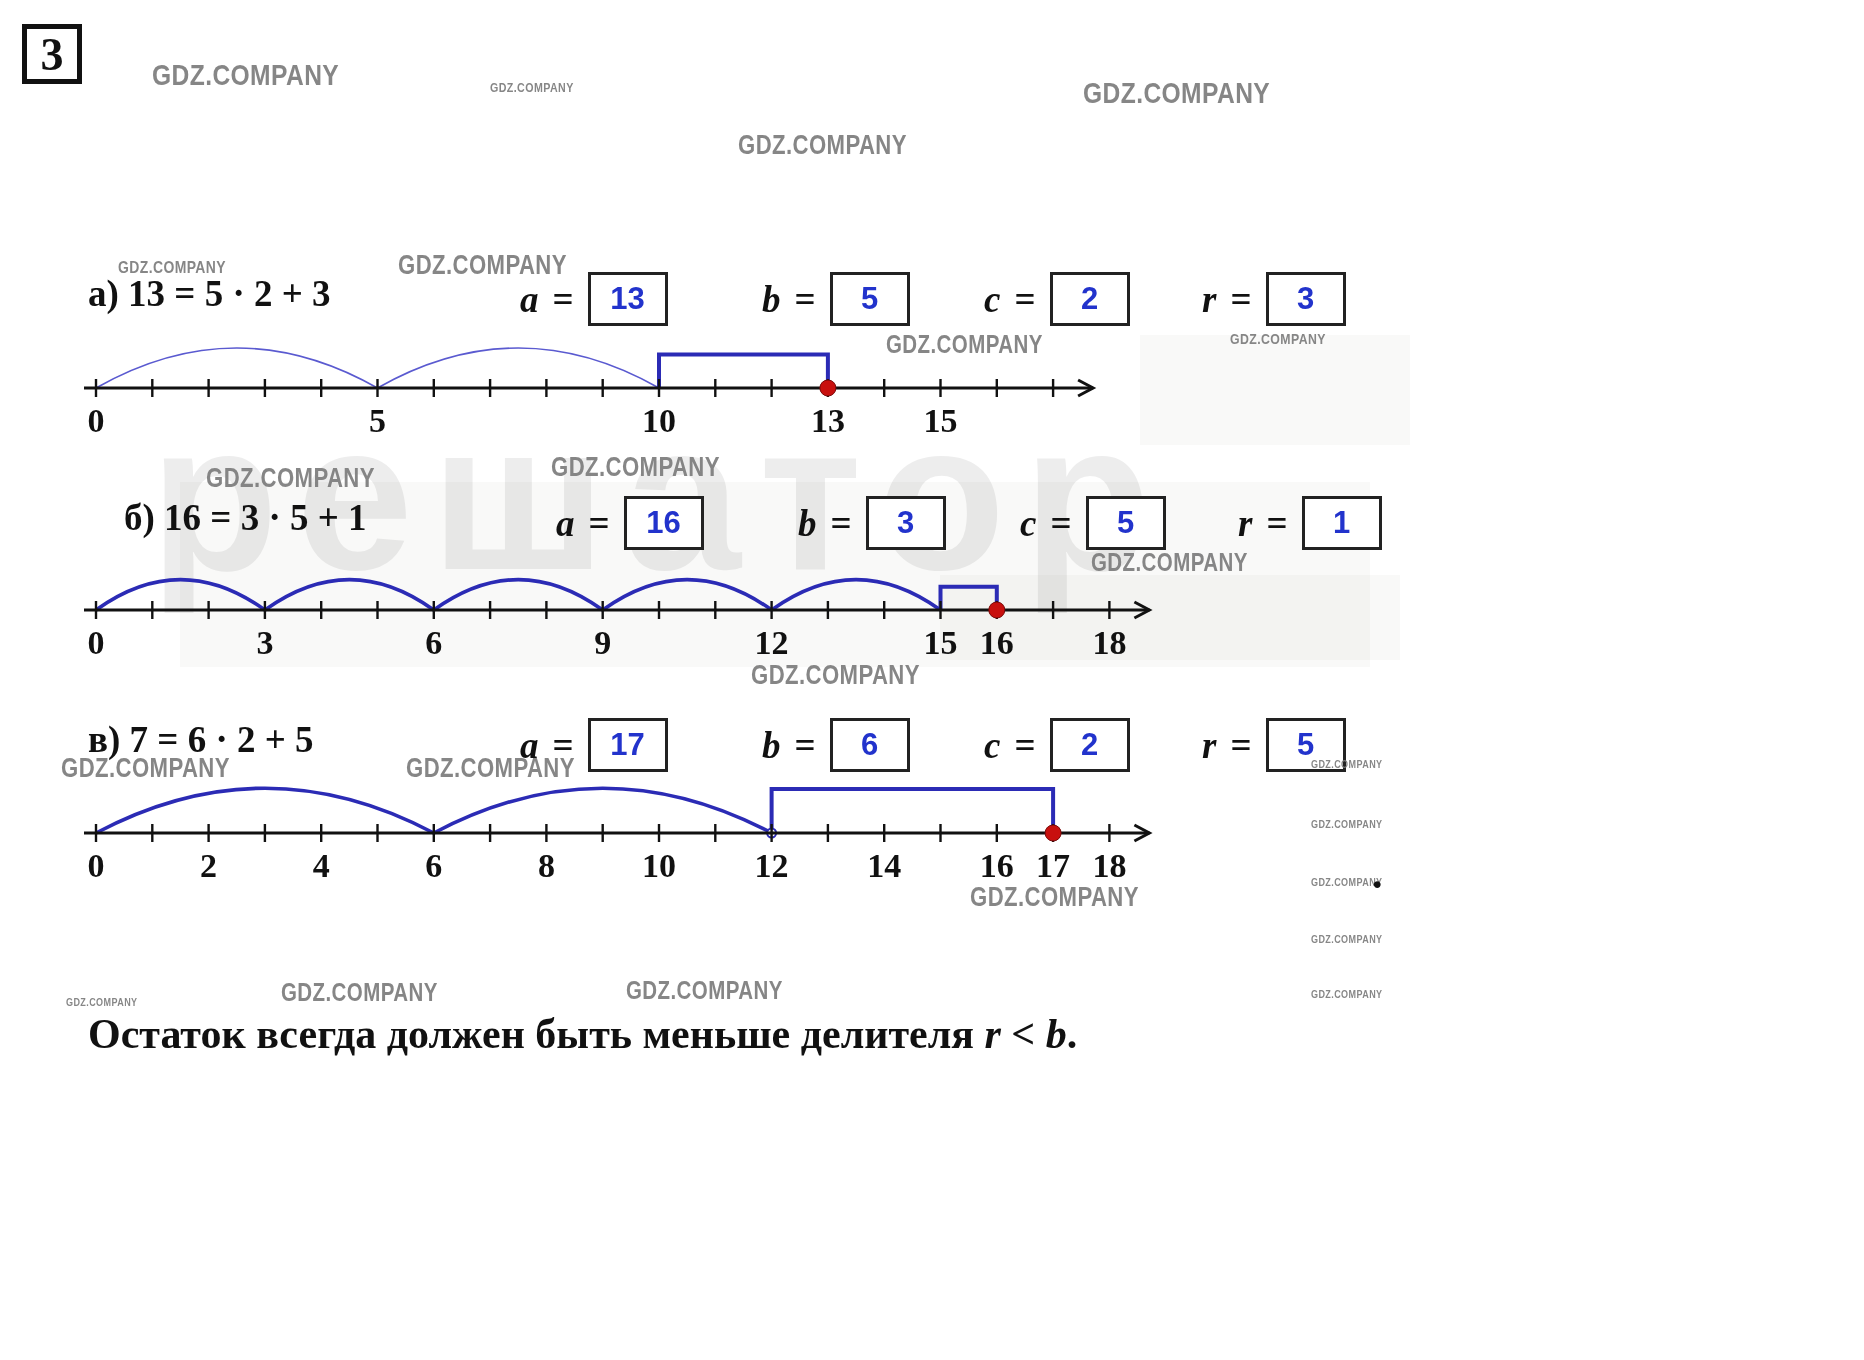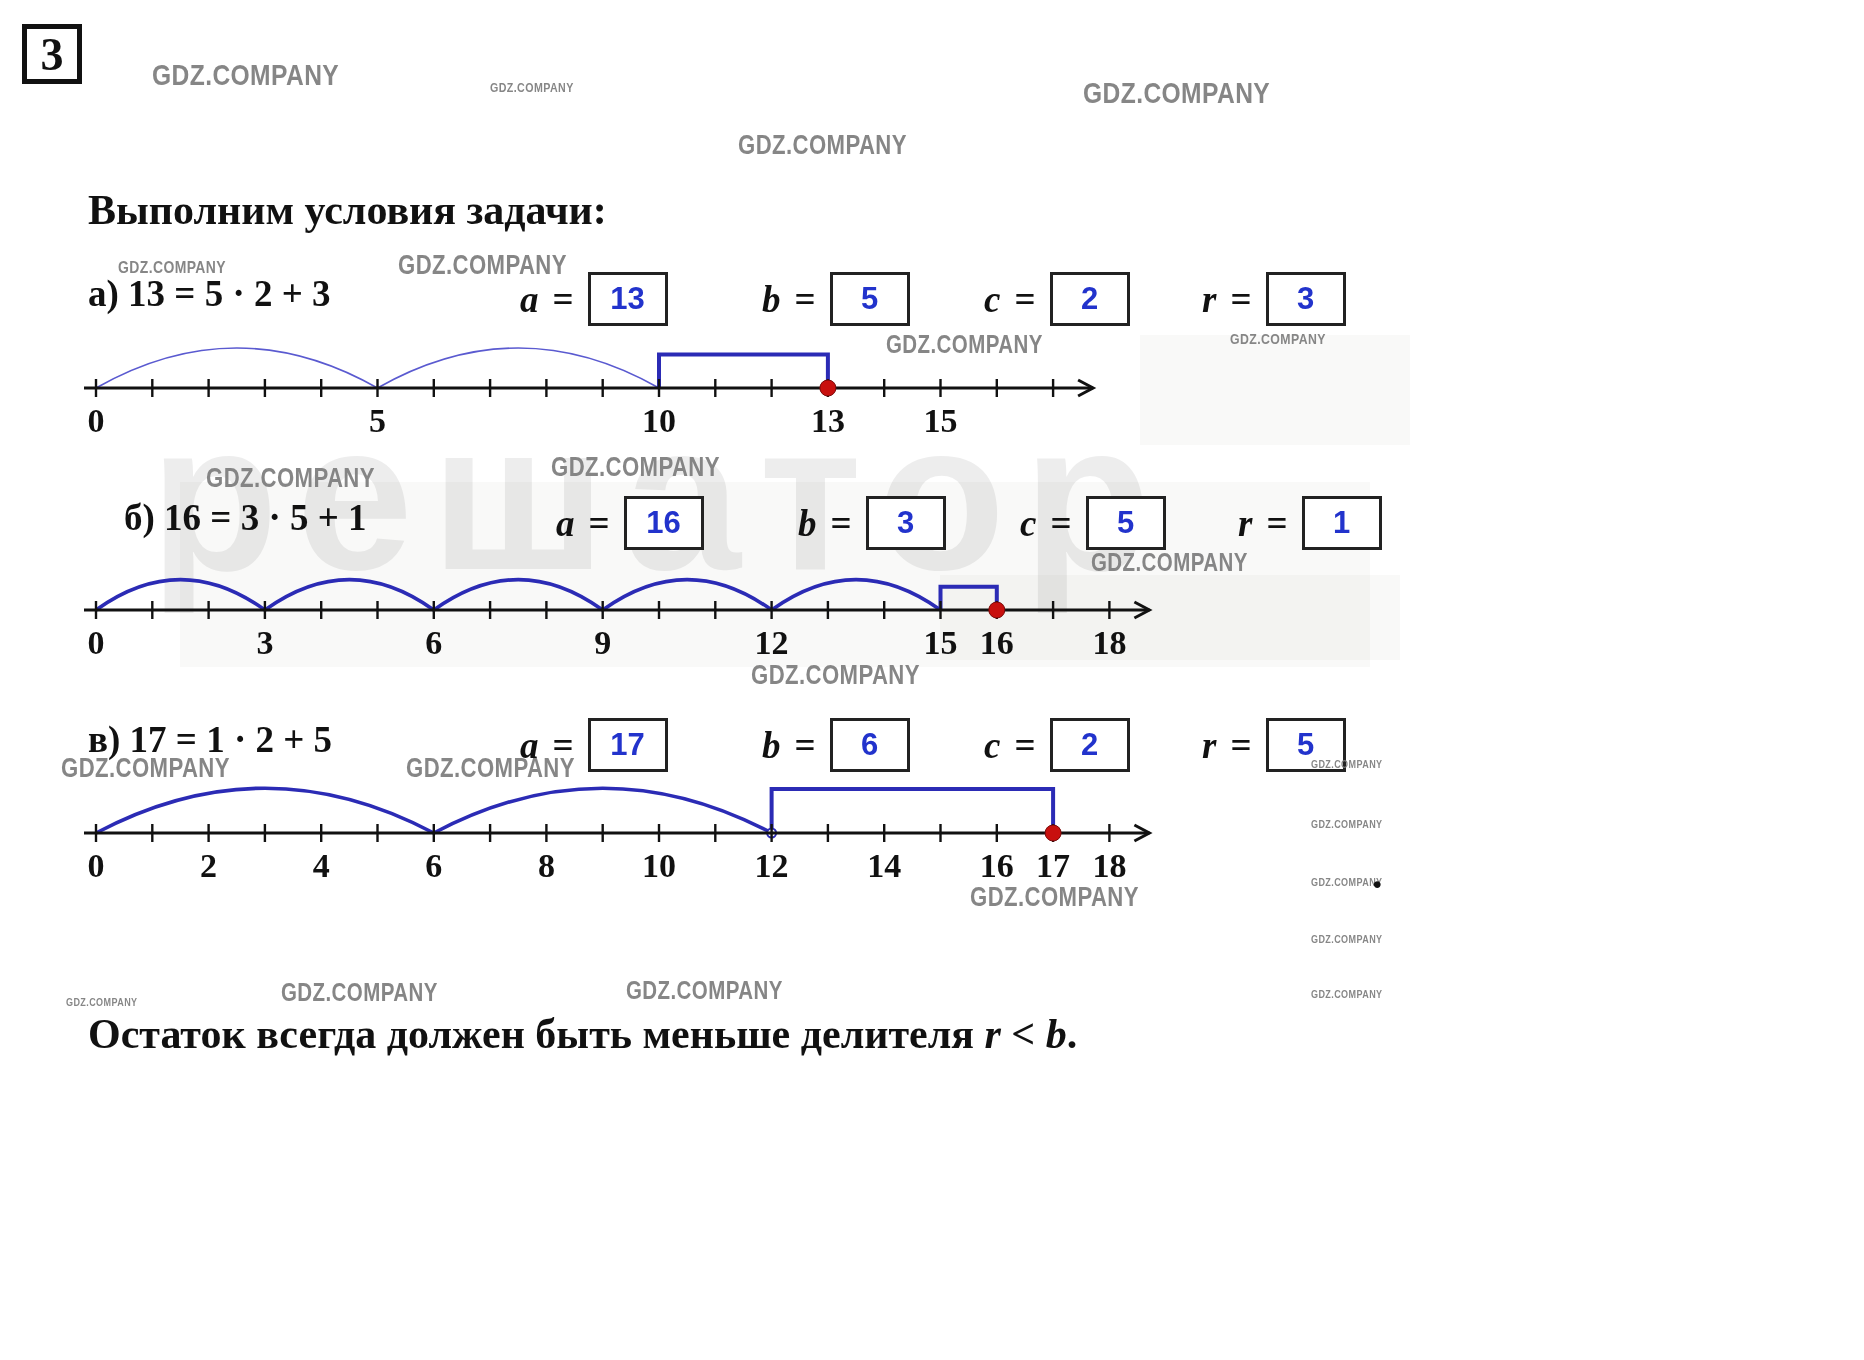--- a/index.html
+++ b/index.html
@@ -48,21 +48,20 @@
 <div id="page">
 
   <div class="big-wm">решатор</div>
 
   <div class="scan-tint" style="left:180px; top:482px; width:1190px; height:185px;"></div>
   <div class="scan-tint" style="left:1140px; top:335px; width:270px; height:110px;"></div>
   <div class="scan-tint" style="left:940px; top:575px; width:460px; height:85px;"></div>
 
   <div class="corner">3</div>
 
-  <div class="title">Выполним условия задачи:</div>
 
   <div id="problems">
       <div class="eq-row" style="top: 272px;">
         <div class="eq-label">а) 13 = 5 · 2 + 3</div>
         <div class="var-group" style="left: 520px;">
           <span class="var-name">a</span>
           <span class="var-eq">=</span>
           <div class="var-box">13</div>
         </div>
         <div class="var-group" style="left: 762px;">
@@ -167,21 +166,21 @@
         <text x="16" y="106" text-anchor="middle" font-size="34" font-weight="bold" font-family="&quot;Liberation Serif&quot;, serif" fill="#111111">0</text>
         <text x="184.89999999999998" y="106" text-anchor="middle" font-size="34" font-weight="bold" font-family="&quot;Liberation Serif&quot;, serif" fill="#111111">3</text>
         <text x="353.79999999999995" y="106" text-anchor="middle" font-size="34" font-weight="bold" font-family="&quot;Liberation Serif&quot;, serif" fill="#111111">6</text>
         <text x="522.7" y="106" text-anchor="middle" font-size="34" font-weight="bold" font-family="&quot;Liberation Serif&quot;, serif" fill="#111111">9</text>
         <text x="691.5999999999999" y="106" text-anchor="middle" font-size="34" font-weight="bold" font-family="&quot;Liberation Serif&quot;, serif" fill="#111111">12</text>
         <text x="860.5" y="106" text-anchor="middle" font-size="34" font-weight="bold" font-family="&quot;Liberation Serif&quot;, serif" fill="#111111">15</text>
         <text x="916.8" y="106" text-anchor="middle" font-size="34" font-weight="bold" font-family="&quot;Liberation Serif&quot;, serif" fill="#111111">16</text>
         <text x="1029.4" y="106" text-anchor="middle" font-size="34" font-weight="bold" font-family="&quot;Liberation Serif&quot;, serif" fill="#111111">18</text>
       </svg>
       <div class="eq-row" style="top: 718px;">
-        <div class="eq-label">в) 17 = 1 · 2 + 5</div>
+        <div class="eq-label">в) 7 = 6 · 2 + 5</div>
         <div class="var-group" style="left: 520px;">
           <span class="var-name">a</span>
           <span class="var-eq">=</span>
           <div class="var-box">17</div>
         </div>
         <div class="var-group" style="left: 762px;">
           <span class="var-name">b</span>
           <span class="var-eq">=</span>
           <div class="var-box">6</div>
         </div>

